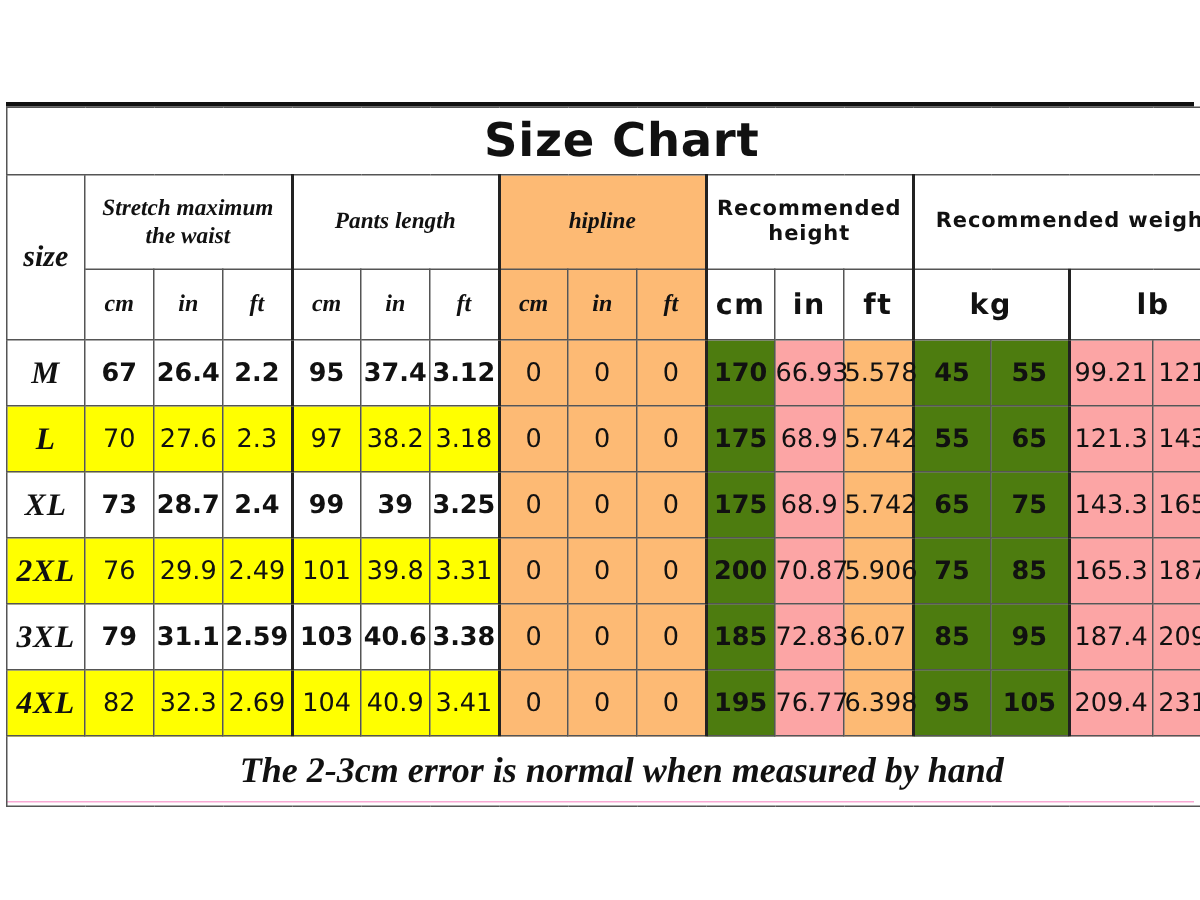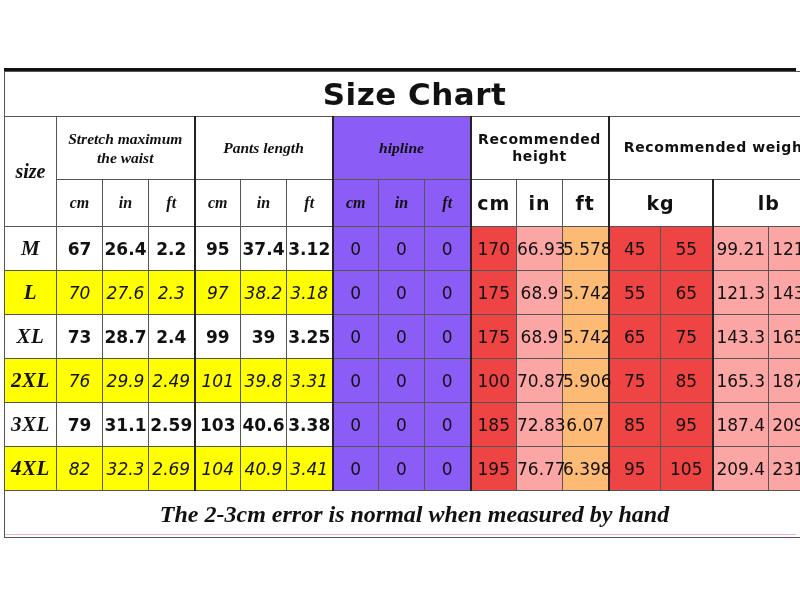--- a/index.html
+++ b/index.html
@@ -121,23 +121,23 @@
     height: 46px;
     color: #ee1111;
     font-family: "Liberation Serif", serif;
     font-style: italic;
     font-weight: bold;
     font-size: 24px;
   }
 
   
   .f-white  { background: #ffffff; font-weight: bold; }
-  .f-yellow { background: #ffff00; font-style: italic; }
-  .f-green  { background: #8b5cf6; }
-  .f-cyan   { background: #ef4444; }
+  .f-yellow { background: #ffff00; }
+  .f-green  { background: #fdba74; }
+  .f-cyan   { background: #4d7c0f; font-weight: bold; }
   .f-red    { background: #fca5a5; }
   .f-orange { background: #fdba74; margin-left: 42px; }
 
   
   .sep-right { border-right: 2px solid #222222 !important; }
 </style>
 </head>
 <body>
 
 <div id="page">
@@ -267,21 +267,21 @@
         <td class="size-label f-yellow">2XL</td>
         <td class="val f-yellow">76</td>
         <td class="val f-yellow">29.9</td>
         <td class="val f-yellow sep-right">2.49</td>
         <td class="val f-yellow">101</td>
         <td class="val f-yellow">39.8</td>
         <td class="val f-yellow sep-right">3.31</td>
         <td class="val f-green">0</td>
         <td class="val f-green">0</td>
         <td class="val f-green sep-right">0</td>
-        <td class="val f-cyan">100</td>
+        <td class="val f-cyan">200</td>
         <td class="val f-red">70.87</td>
         <td class="val f-orange sep-right">5.906</td>
         <td class="val f-cyan">75</td>
         <td class="val f-cyan sep-right">85</td>
         <td class="val f-red">165.3</td>
         <td class="val f-red">187.4</td>
       </tr>
 
       <tr class="data-row">
         <td class="size-label f-white">3XL</td>

